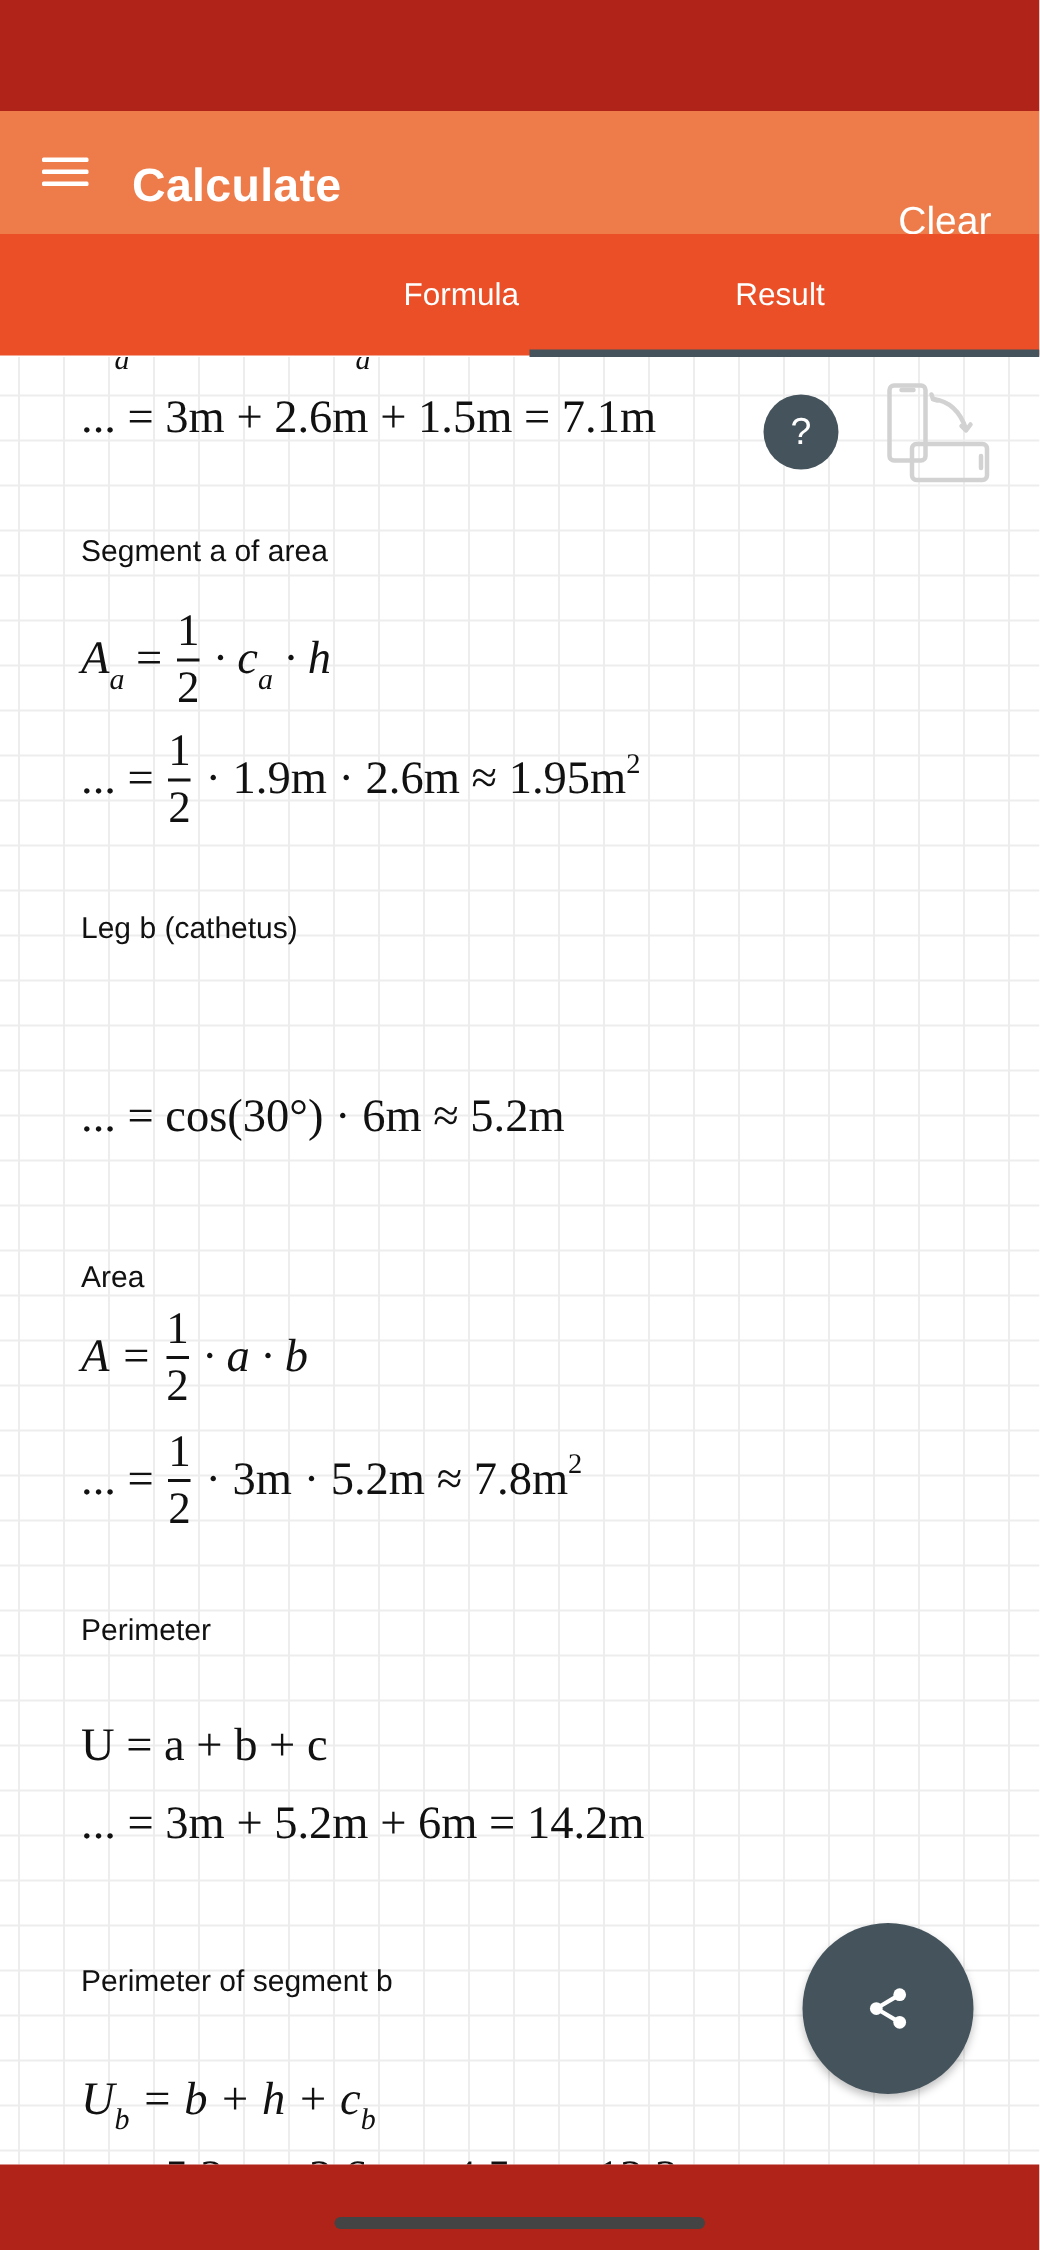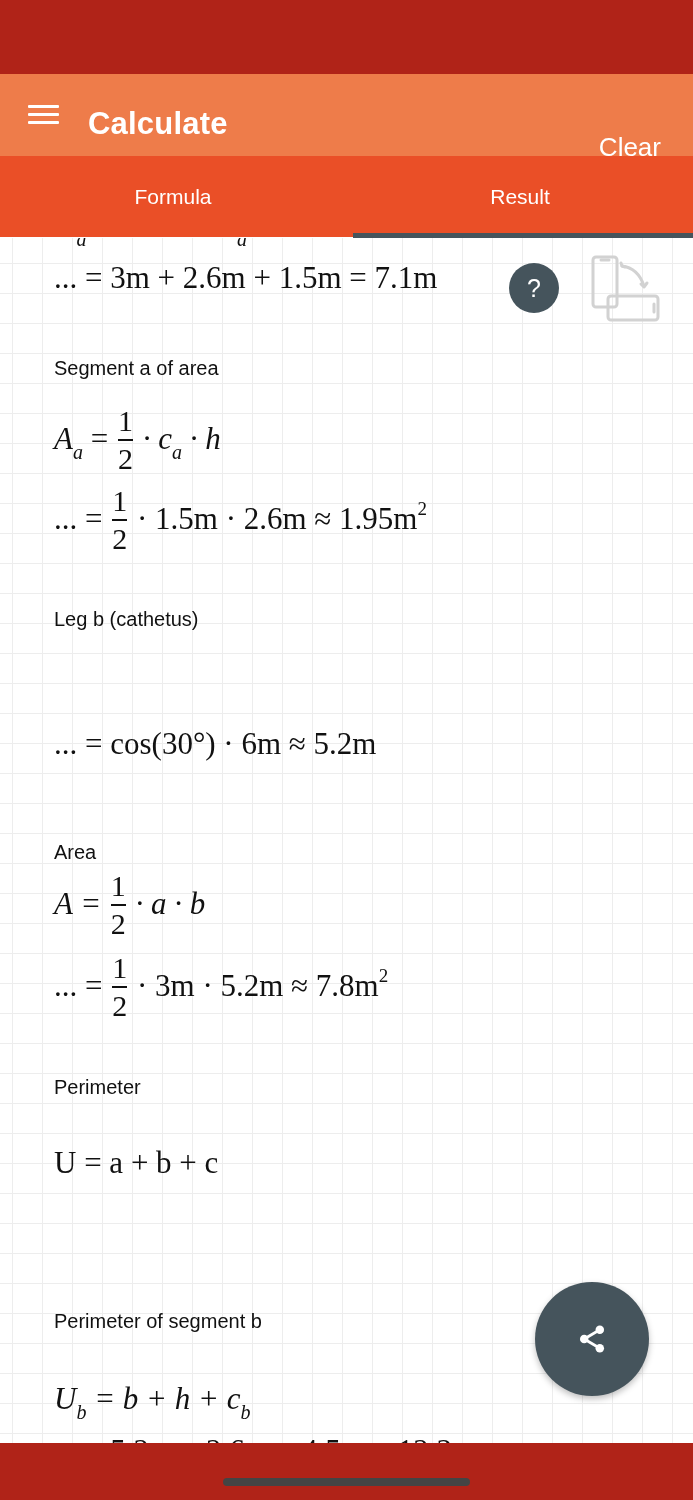--- a/index.html
+++ b/index.html
@@ -9,21 +9,21 @@
     font-family:"Liberation Sans", sans-serif;
   }
   .status-bar { position:absolute; left:0; top:0; width:693px; height:74px; background:#b02318; }
   .app-bar { position:absolute; left:0; top:74px; width:693px; height:82px; background:#ee7c4a; }
   .menu-icon { position:absolute; left:28px; top:105px; width:31px; height:20px; cursor:pointer; }
   .menu-icon span { position:absolute; left:0; width:31px; height:3px; background:#fff; border-radius:1px; }
   .app-title { position:absolute; left:88px; top:94px; color:#fff; font-size:31px; font-weight:bold; letter-spacing:0.2px;margin-top:12px; }
   .clear-btn { position:absolute; right:32px; top:98px; color:#fff; font-size:26px; cursor:pointer;margin-top:34px; }
   .tab-bar { position:absolute; left:0; top:156px; width:693px; height:81px; background:#ea4f27; }
   .tab { position:absolute; top:0; width:346px; height:81px; display:flex; align-items:center; justify-content:center; color:#fff; font-size:21px; cursor:pointer; }
-  .tab-formula { left:0; }
+  .tab-formula { left:0;justify-content:flex-end; }
   .tab-result { left:347px;justify-content:center; }
   .tab-indicator { position:absolute; left:353px; top:233px; width:340px; height:5px; background:#45545c; }
 
   .content {
     position:absolute; left:0; top:238px; width:693px; height:1205px; overflow:hidden;
     background-color:#ffffff;
     background-image:
       linear-gradient(to right, #ededed 1.5px, transparent 1.5px),
       linear-gradient(to bottom, #ededed 1.5px, transparent 1.5px);
     background-size:30px 30px;
@@ -83,40 +83,41 @@
   <div class="line math" style="top:170px">
     <i>A</i><span class="sub">a</span>
     <span>=</span>
     <span class="frac"><span class="num">1</span><span class="bar"></span><span class="den">2</span></span>
     <i>· c</i><span class="sub">a</span>
     <i>· h</i>
   </div>
   <div class="line math" style="top:250px">
     <span>... =</span>
     <span class="frac"><span class="num">1</span><span class="bar"></span><span class="den">2</span></span>
-    <span>· 1.5m · 2.6m ≈ 1.95m</span><span class="sup">2</span>
+    <span>· 1.9m · 2.6m ≈ 1.95m</span><span class="sup">2</span>
   </div>
 
   <div class="line label" style="top:370px">Leg b (cathetus)</div>
   <div class="line math" style="top:488px">... = cos(30°) · 6m ≈ 5.2m</div>
 
   <div class="line label" style="top:603px">Area</div>
   <div class="line math" style="top:635px">
     <i>A =</i>
     <span class="frac"><span class="num">1</span><span class="bar"></span><span class="den">2</span></span>
     <i>· a · b</i>
   </div>
   <div class="line math" style="top:717px">
     <span>... =</span>
     <span class="frac"><span class="num">1</span><span class="bar"></span><span class="den">2</span></span>
     <span>· 3m · 5.2m ≈ 7.8m</span><span class="sup">2</span>
   </div>
 
   <div class="line label" style="top:838px">Perimeter</div>
   <div class="line math" style="top:907px">U = a + b + c</div>
+  <div class="line math" style="top:959px">... = 3m + 5.2m + 6m = 14.2m</div>
 
   <div class="line label" style="top:1072px">Perimeter of segment b</div>
   <div class="line math" style="top:1143px">
     <i>U</i><span class="sub">b</span>
     <i>= b + h + c</i><span class="sub">b</span>
   </div>
   <div class="line math" style="top:1195px">... = 5.2m + 2.6m + 4.5m = 12.3m</div>
 </div>
 
 <div class="help-btn">

